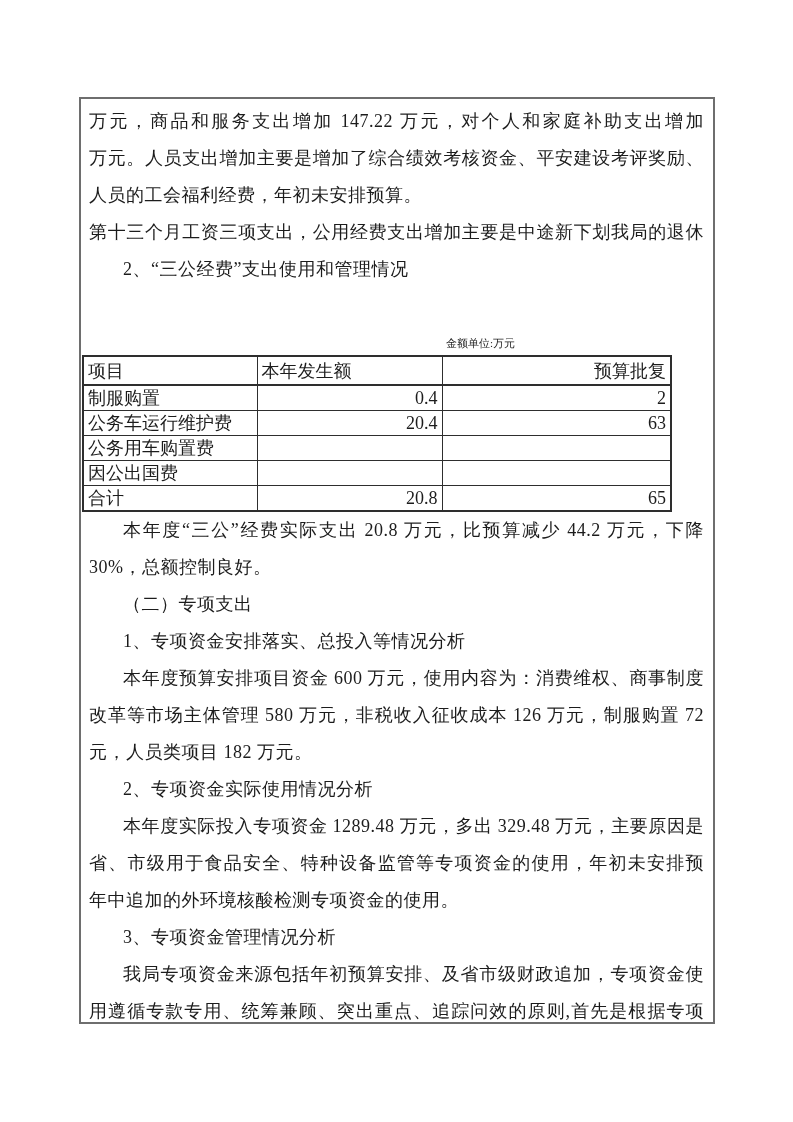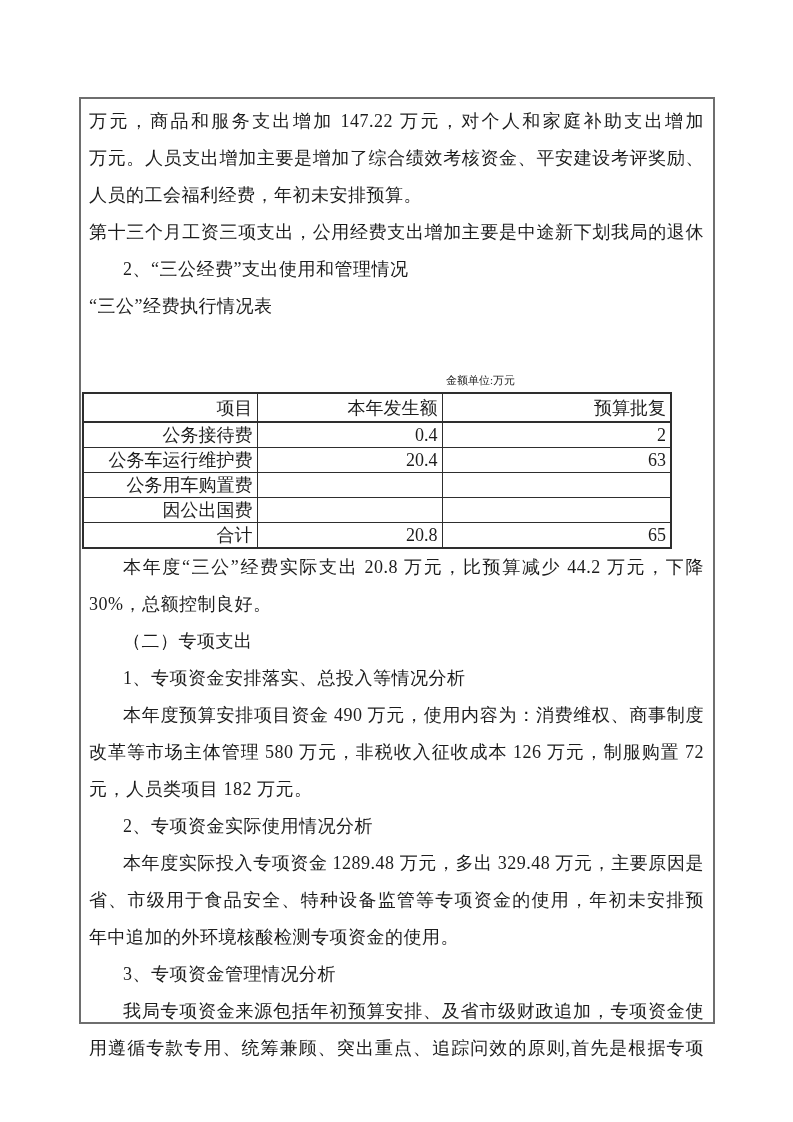--- a/index.html
+++ b/index.html
@@ -67,54 +67,53 @@
     overflow: hidden;
     white-space: nowrap;
   }
   tr.hdr { height: 29px; }
   tr.hdr th { border-bottom: 2px solid #2e2e2e; }
   tr.r1 { height: 24px; }
   tr.r2 { height: 20px; }
   tr.r3 { height: 21px; }
   tr.r4 { height: 20px; }
   tr.r5 { height: 20px; }
-  .c-left   { text-align: right; }
+  .c-left   { text-align: left; }
   .c-right  { text-align: right; }
   .c-center { text-align: right; }
   .after-table { margin-top: 0; }
 </style>
 </head>
 <body>
 
 <div class="doc-box">
   <div class="content">
 
     <div class="ln j">万元，商品和服务支出增加 147.22 万元，对个人和家庭补助支出增加 117.51</div>
     <div class="ln j">万元。人员支出增加主要是增加了综合绩效考核资金、平安建设考评奖励、</div>
     <div class="ln">人员的工会福利经费，年初未安排预算。</div>
     <div class="ln j">第十三个月工资三项支出，公用经费支出增加主要是中途新下划我局的退休</div>
 
     <div class="ln ind">2、“三公经费”支出使用和管理情况</div>
-    <div class="ln">“三公”经费执行情况表</div>
     <div class="unit-line">金额单位:万元</div>
 
     <table class="expense">
       <colgroup>
         <col style="width:174px">
         <col style="width:185px">
         <col style="width:229px">
       </colgroup>
       <tbody>
           <tr class="hdr">
         <th class="c-left">项目</th>
         <th class="c-left">本年发生额</th>
         <th class="c-center">预算批复</th>
       </tr>
       <tr class="r1">
-        <td class="c-left">公务接待费</td>
+        <td class="c-left">制服购置</td>
         <td class="c-right">0.4</td>
         <td class="c-right">2</td>
       </tr>
       <tr class="r2">
         <td class="c-left">公务车运行维护费</td>
         <td class="c-right">20.4</td>
         <td class="c-right">63</td>
       </tr>
       <tr class="r3">
         <td class="c-left">公务用车购置费</td>
@@ -133,21 +132,21 @@
       </tr>
     </tbody>
       </table>
 
     <div class="ln j ind after-table">本年度“三公”经费实际支出 20.8 万元，比预算减少 44.2 万元，下降</div>
     <div class="ln">30%，总额控制良好。</div>
 
     <div class="ln ind">（二）专项支出</div>
     <div class="ln ind">1、专项资金安排落实、总投入等情况分析</div>
 
-    <div class="ln j ind">本年度预算安排项目资金 490 万元，使用内容为：消费维权、商事制度</div>
+    <div class="ln j ind">本年度预算安排项目资金 600 万元，使用内容为：消费维权、商事制度</div>
     <div class="ln j">改革等市场主体管理 580 万元，非税收入征收成本 126 万元，制服购置 72 万</div>
     <div class="ln">元，人员类项目 182 万元。</div>
 
     <div class="ln ind">2、专项资金实际使用情况分析</div>
 
     <div class="ln j ind">本年度实际投入专项资金 1289.48 万元，多出 329.48 万元，主要原因是</div>
     <div class="ln j">省、市级用于食品安全、特种设备监管等专项资金的使用，年初未安排预算，</div>
     <div class="ln">年中追加的外环境核酸检测专项资金的使用。</div>
 
     <div class="ln ind">3、专项资金管理情况分析</div>

